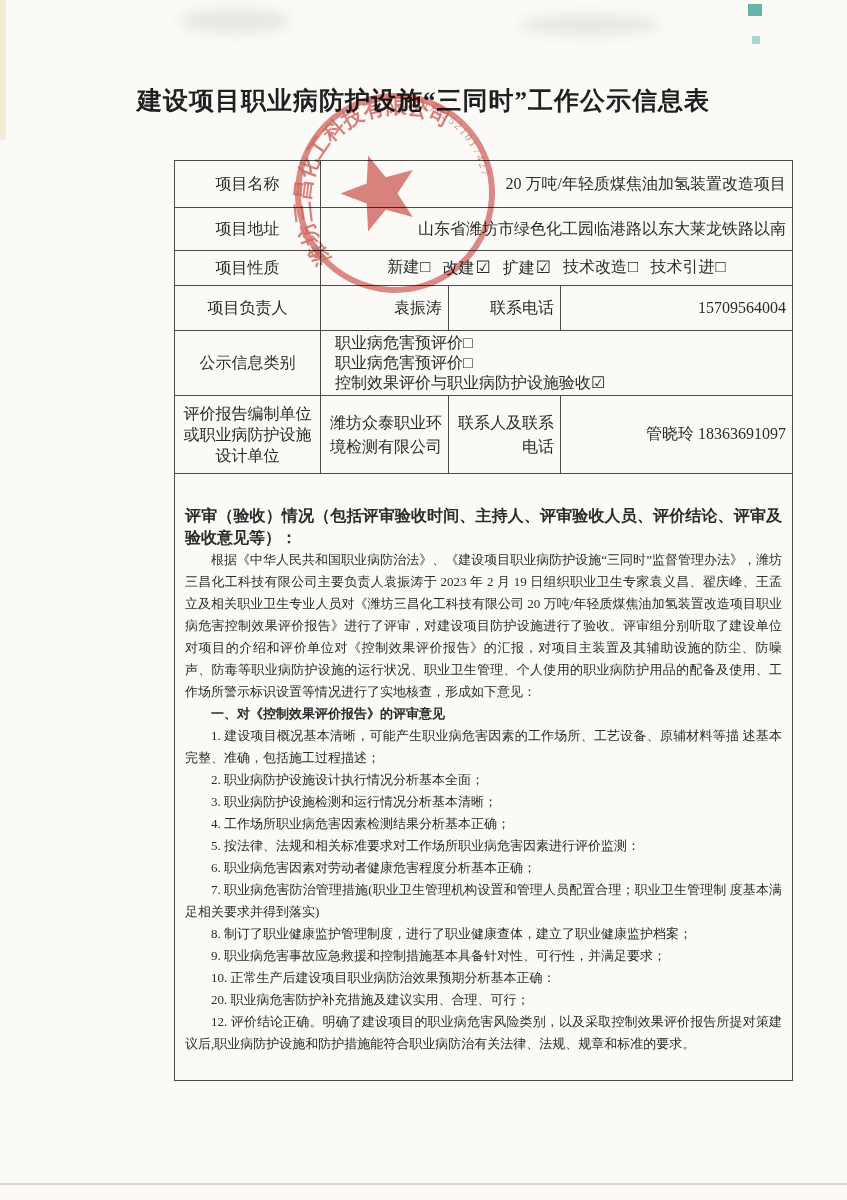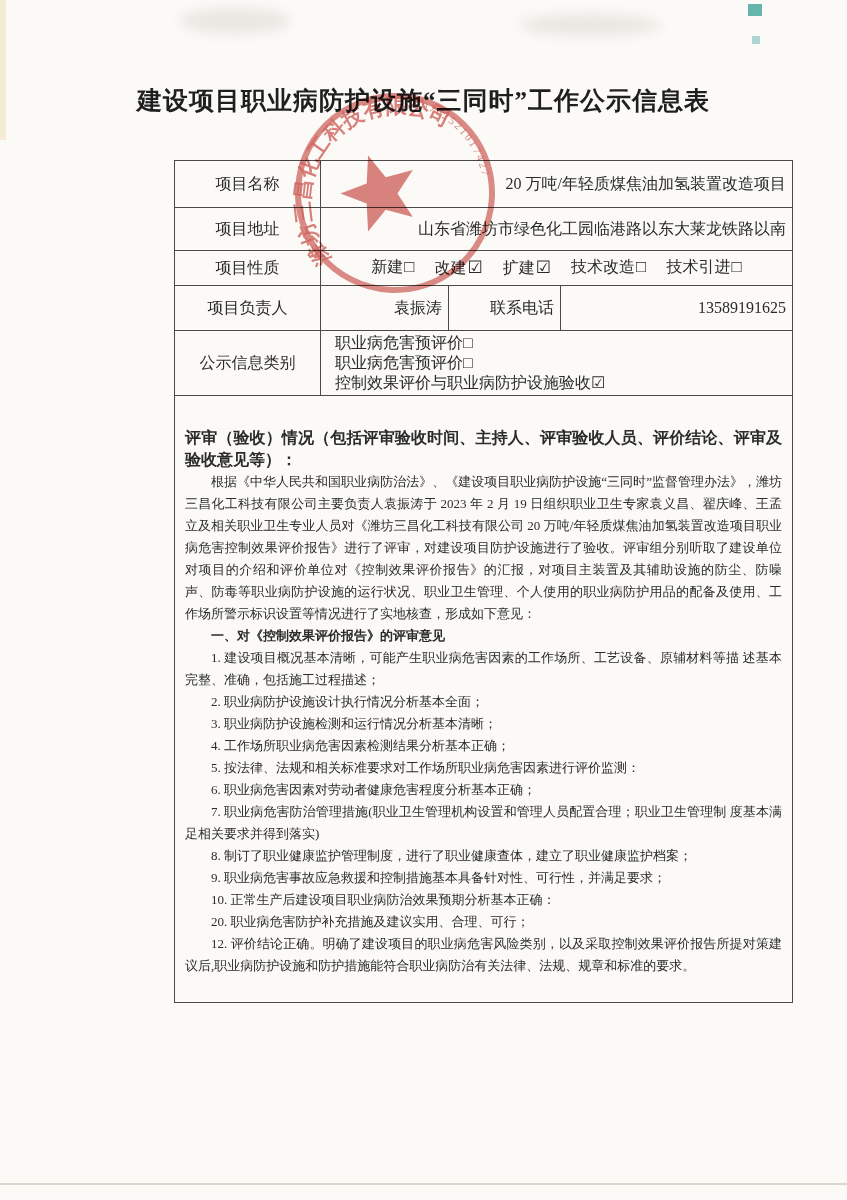--- a/index.html
+++ b/index.html
@@ -20,21 +20,21 @@
     position:absolute;left:130px;top:160px;width:618px;
     border-collapse:collapse;table-layout:fixed;
     font-size:16px;color:#2b2b2b;margin-left:44px;
   }
   table.info-table td{
     border:1.6px solid #4a4a4a;padding:2px 6px;vertical-align:middle;
   }
   td.lbl{text-align:center;}
   td.center{text-align:right;}
   td.vtop{vertical-align:top;}
-  .nature-opts{display:flex;justify-content:center;gap:20px;white-space:nowrap;}
+  .nature-opts{display:flex;justify-content:center;gap:12px;white-space:nowrap;}
   .opt .box{font-size:17px;margin-left:1px;}
   .cat-line{padding-left:8px;line-height:20px;margin:0;}
   .review{padding:6px 10px 0 10px !important;overflow:hidden;}
   .rv-head{font-weight:bold;line-height:22px;text-align:justify;}
   .review p{margin:0;line-height:22px;text-align:justify;font-size:13px;}
   .review p.ind{text-indent:2em;}
   .review p.sec{font-weight:bold;text-indent:2em;}
   .stamp{position:absolute;left:272px;top:70px;mix-blend-mode:multiply;opacity:.8;pointer-events:none;}
   .page-bottom-line{position:absolute;left:0;top:1183px;width:847px;height:2px;background:#dbd7d0;}
 </style>
@@ -78,32 +78,38 @@
         <span class="opt"><span>技术改造</span><span class="box">□</span></span>
         <span class="opt"><span>技术引进</span><span class="box">□</span></span>
       </div>
     </td>
   </tr>
 
   <tr style="height:45px">
     <td class="lbl">项目负责人</td>
     <td class="center">袁振涛</td>
     <td class="center">联系电话</td>
-    <td class="center">13589191625</td>
+    <td class="center">15709564004</td>
   </tr>
 
   <tr style="height:60px">
     <td class="lbl">公示信息类别</td>
     <td colspan="3">
       <div class="cat-line"><span>职业病危害预评价</span><span class="box">□</span></div>
       <div class="cat-line"><span>职业病危害预评价</span><span class="box">□</span></div>
       <div class="cat-line"><span>控制效果评价与职业病防护设施验收</span><span class="box">☑</span></div>
     </td>
   </tr>
 
+  <tr style="height:78px">
+    <td class="lbl" style="line-height:21px;">评价报告编制单位或职业病防护设施设计单位</td>
+    <td class="center" style="line-height:24px;">潍坊众泰职业环境检测有限公司</td>
+    <td class="center" style="line-height:24px;">联系人及联系电话</td>
+    <td class="center">管晓玲 18363691097</td>
+  </tr>
 
   <tr style="height:607px">
     <td colspan="4" class="review vtop">
       <div class="rv-head">评审（验收）情况（包括评审验收时间、主持人、评审验收人员、评价结论、评审及验收意见等）：</div>
       <p class="ind">根据《中华人民共和国职业病防治法》、《建设项目职业病防护设施“三同时”监督管理办法》，潍坊三昌化工科技有限公司主要负责人袁振涛于 2023 年 2 月 19 日组织职业卫生专家袁义昌、翟庆峰、王孟立及相关职业卫生专业人员对《潍坊三昌化工科技有限公司 20 万吨/年轻质煤焦油加氢装置改造项目职业病危害控制效果评价报告》进行了评审，对建设项目防护设施进行了验收。评审组分别听取了建设单位对项目的介绍和评价单位对《控制效果评价报告》的汇报，对项目主装置及其辅助设施的防尘、防噪声、防毒等职业病防护设施的运行状况、职业卫生管理、个人使用的职业病防护用品的配备及使用、工作场所警示标识设置等情况进行了实地核查，形成如下意见：</p>
       <p class="sec">一、对《控制效果评价报告》的评审意见</p>
       <p class="ind">1. 建设项目概况基本清晰，可能产生职业病危害因素的工作场所、工艺设备、原辅材料等描 述基本完整、准确，包括施工过程描述；</p>
       <p class="ind">2. 职业病防护设施设计执行情况分析基本全面；</p>
       <p class="ind">3. 职业病防护设施检测和运行情况分析基本清晰；</p>
       <p class="ind">4. 工作场所职业病危害因素检测结果分析基本正确；</p>

